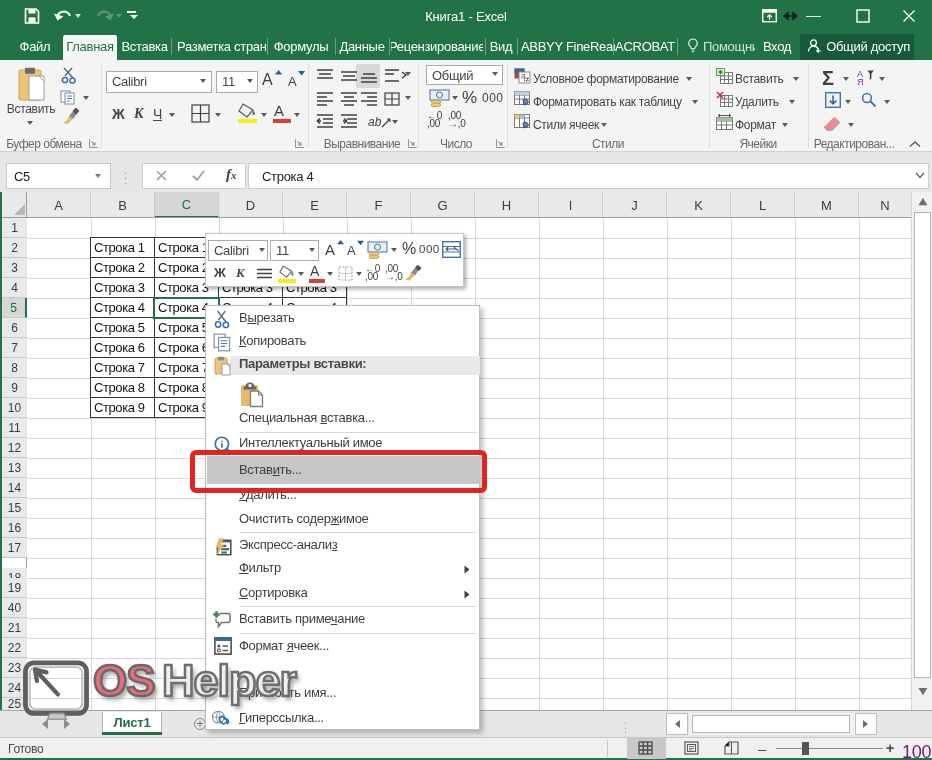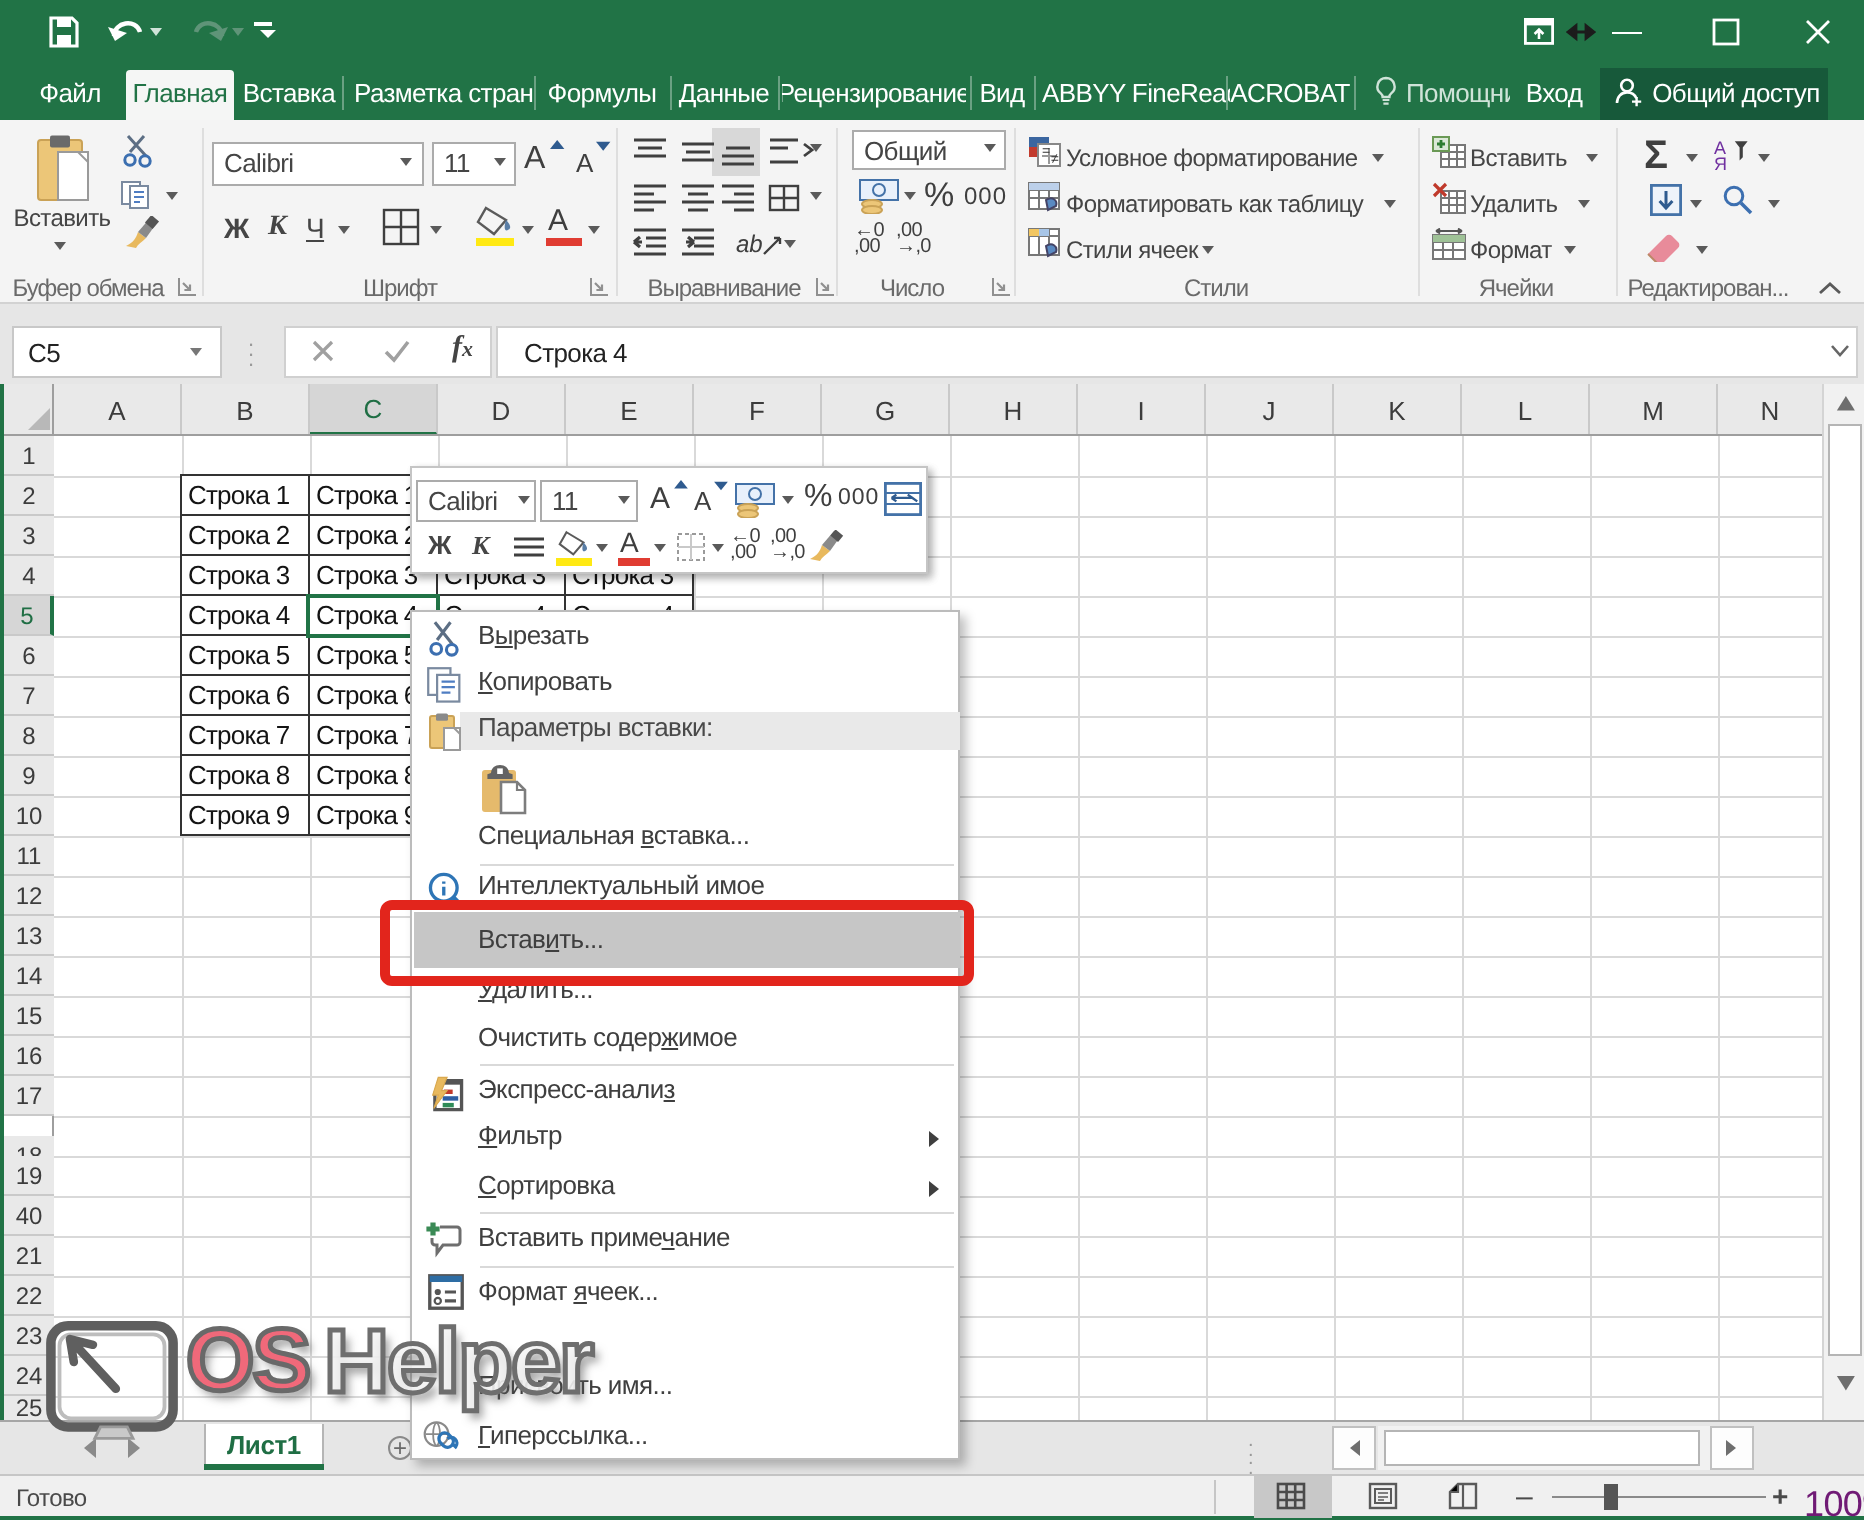--- a/index.html
+++ b/index.html
@@ -48,20 +48,21 @@
       <path d="M1 6.5 L4.5 13.5 L10.5 9.5 Z" fill="#fff"></path>
     </svg>
   <div class="ab" style="left:75px;top:14px;width:0;height:0;border-left:3.5px solid transparent;border-right:3.5px solid transparent;border-top:4px solid #cfe3d8"></div>
   <svg class="ab" style="left:92px;top:7px" width="23" height="17" viewBox="0 0 23 17">
       <path d="M19 11 C19 4,8 2,6 9" fill="none" stroke="#5f9478" stroke-width="2.2"></path>
       <path d="M22 6.5 L18.5 13.5 L12.5 9.5 Z" fill="#5f9478"></path>
     </svg>
   <div class="ab" style="left:116px;top:14px;width:0;height:0;border-left:3.5px solid transparent;border-right:3.5px solid transparent;border-top:4px solid #5f9478"></div>
   <div class="ab" style="left:127px;top:11px;width:9px;height:1.6px;background:#fff"></div>
   <div class="ab" style="left:129.5px;top:15px;width:0;height:0;border-left:4px solid transparent;border-right:4px solid transparent;border-top:4.5px solid #fff"></div>
+  <div class="ab" style="left:376px;top:0;width:180px;height:32px;color:#fff;font-size:13px;display:flex;align-items:center;justify-content:center;letter-spacing:-0.2px">Книга1 - Excel</div>
   <svg class="ab" style="left:762px;top:9px" width="15" height="14" viewBox="0 0 15 14">
       <rect x="0.7" y="0.7" width="13.6" height="12" fill="none" stroke="#fff" stroke-width="1.4"></rect>
       <rect x="0.7" y="0.7" width="13.6" height="3" fill="#fff"></rect>
       <path d="M7.5 10.5 L7.5 6 M5.3 8 L7.5 5.8 L9.7 8" stroke="#fff" stroke-width="1.3" fill="none"></path>
     </svg>
   <svg class="ab" style="left:783px;top:10px" width="15" height="12" viewBox="0 0 15 12">
       <path d="M4 6 H11 M1 6 L5 2.8 V9.2 Z M14 6 L10 2.8 V9.2 Z" stroke="#1c1c1c" stroke-width="1.4" fill="#1c1c1c"></path>
     </svg>
   <div class="ab" style="left:806px;top:15.5px;width:15px;height:1.5px;background:#fff"></div>
   <svg class="ab" style="left:856px;top:9px" width="14" height="14" viewBox="0 0 14 14">
@@ -106,21 +107,20 @@
   <div class="tab" style="left:822px;width:92px">Общий доступ</div>
 </div>
 <div class="ab" id="ribbon">
   <div class="gsep" style="left:101px"></div>
     <div class="gsep" style="left:308px"></div>
     <div class="gsep" style="left:418px"></div>
     <div class="gsep" style="left:507px"></div>
     <div class="gsep" style="left:709px"></div>
     <div class="gsep" style="left:808px"></div>
   <div class="glabel" style="left:2px;width:84px">Буфер обмена</div>
-  <div class="glabel" style="left:110px;width:180px">Шрифт</div>
   <div class="glabel" style="left:312px;width:100px">Выравнивание</div>
   <div class="glabel" style="left:420px;width:72px">Число</div>
   <div class="glabel" style="left:510px;width:196px">Стили</div>
   <div class="glabel" style="left:712px;width:92px">Ячейки</div>
   <div class="glabel" style="left:810px;width:88px">Редактирован...</div>
   <svg class="ab" style="left:89px;top:79px" width="9" height="9" viewBox="0 0 9 9">
       <path d="M1 0.5 H0.5 V8.5 H8.5 V8" fill="none" stroke="#909090"></path>
       <path d="M2.5 2.5 L6 6 M6 3.2 V6 H3.2" fill="none" stroke="#909090" stroke-width="1.1"></path>
     </svg>
   <svg class="ab" style="left:295px;top:79px" width="9" height="9" viewBox="0 0 9 9">
@@ -458,21 +458,21 @@
       <path d="M7 7 h6 M7 9.5 h6 M7 12 h4" stroke="#4f7dc2" stroke-width="1"></path>
     </svg>
   <div class="mi" style="top:27px"><u>К</u>опировать</div>
   <div class="ab" style="left:24px;top:50px;width:250px;height:19px;background:#e9e9e9"></div>
   <svg class="micon" style="left:7px;top:50px" width="18" height="20" viewBox="0 0 18 20">
       <rect x="1" y="2" width="12" height="16" rx="1" fill="#ecc678" stroke="#caa256"></rect>
       <rect x="4" y="0.8" width="6" height="3.6" rx="0.8" fill="#8a8a8a"></rect>
       <path d="M8 8 H16 V19 H8 Z" fill="#fff" stroke="#9a9a9a"></path>
       <path d="M13 8 L16 11" stroke="#9a9a9a" fill="none"></path>
     </svg>
-  <div class="mi" style="top:50px;font-weight:normal;color:#4a4a4a">Параметры вставки:</div>
+  <div class="mi" style="top:50px;font-weight:bold;color:#4a4a4a">Параметры вставки:</div>
   <svg class="ab" style="left:34px;top:75px" width="24" height="28" viewBox="0 0 24 28">
       <rect x="1" y="4" width="17" height="21" rx="1.5" fill="#e5ba6c"></rect>
       <path d="M5.5 5.5 c0.2-2.6 2-4 4.5-4 s4.3 1.4 4.5 4 l1.8 0.6 v2.4 H3.7 V6.1 Z" fill="#636363"></path>
       <rect x="8.6" y="3.2" width="2.8" height="2.8" fill="#fff"></rect>
       <path d="M10.5 11.5 H18.5 L22.5 15.5 V27 H10.5 Z" fill="#fff" stroke="#7d7d7d" stroke-width="1.3" transform="translate(0,-1.5)"></path>
       <path d="M18.5 10 v4 h4" fill="none" stroke="#7d7d7d" stroke-width="1.1"></path>
     </svg>
   <div class="mi" style="top:104px">Специальная <u>в</u>ставка...</div>
   <div class="msep" style="top:126px"></div>
   <svg class="micon" style="left:7px;top:129px" width="18" height="18" viewBox="0 0 18 18">

